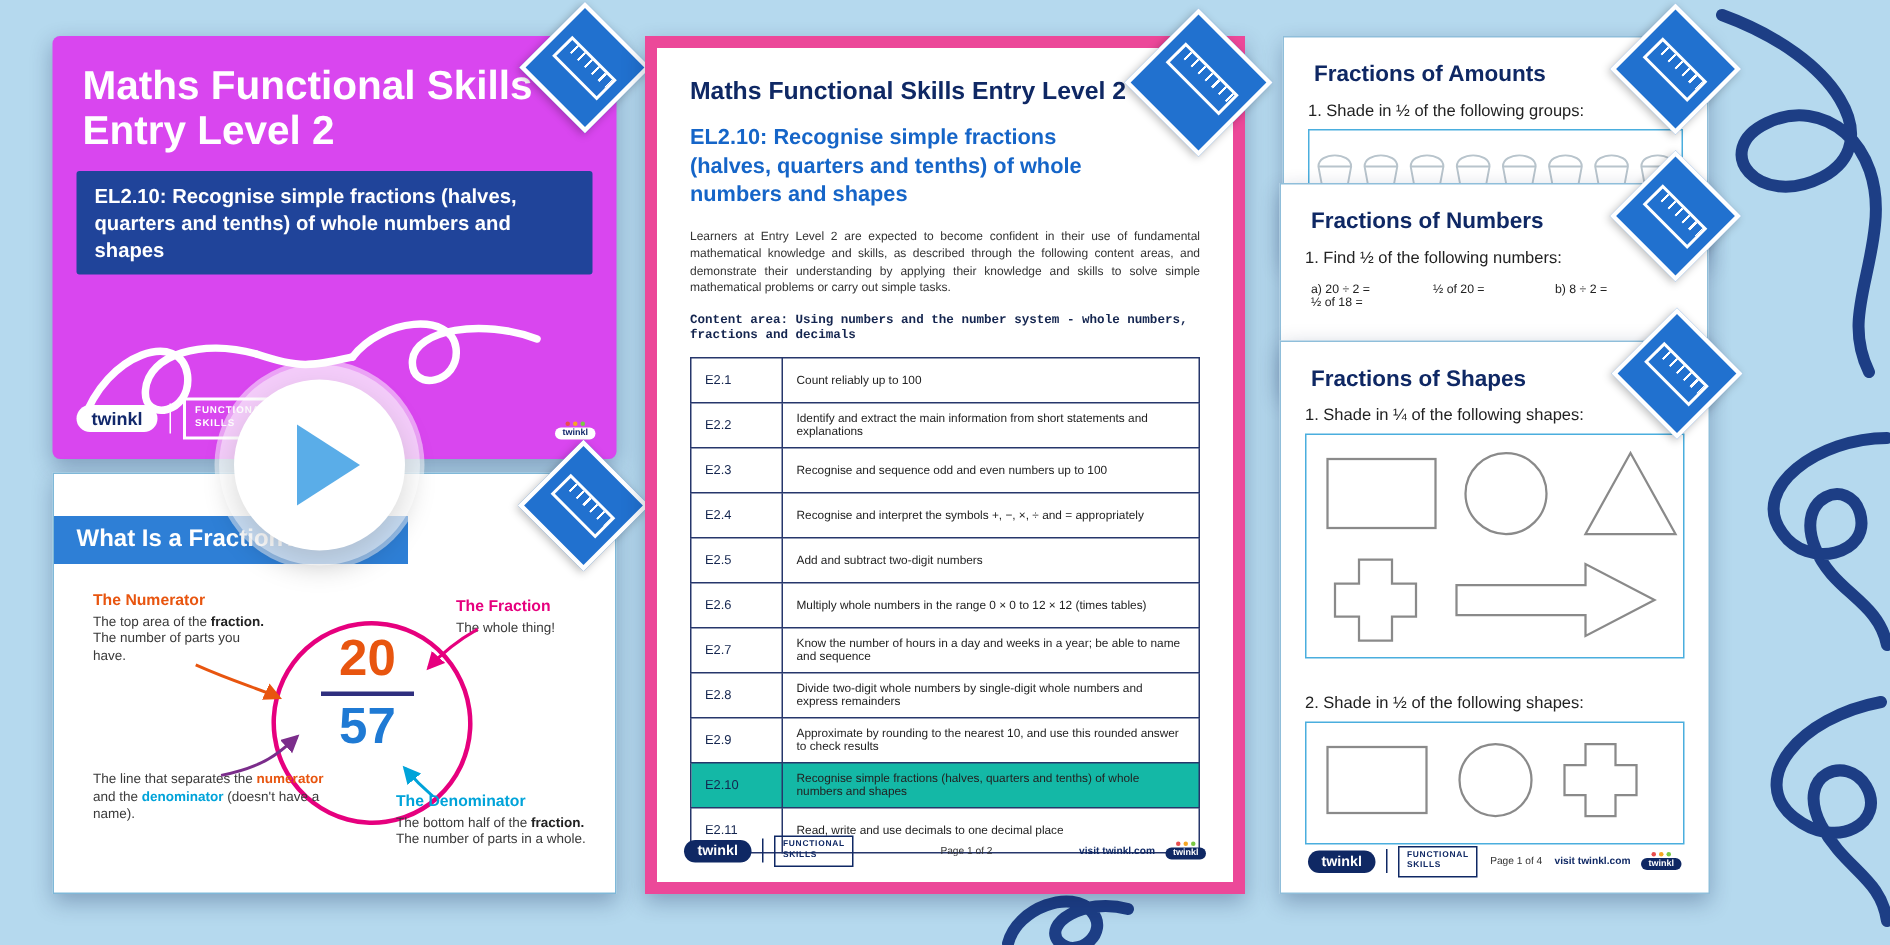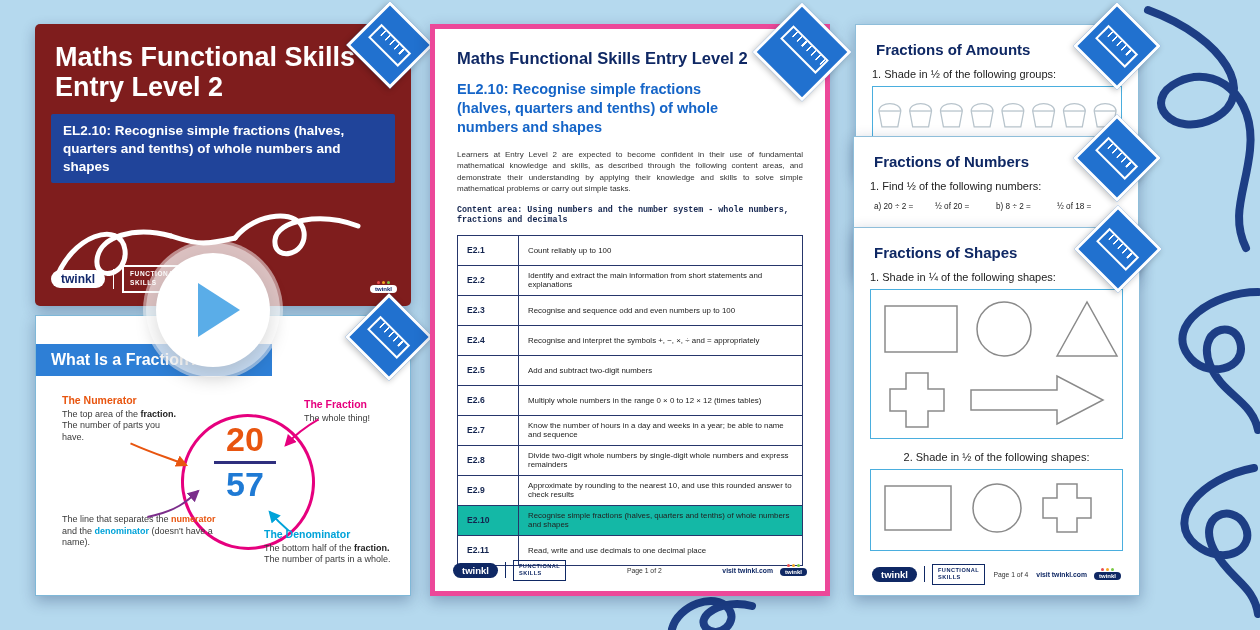--- a/index.html
+++ b/index.html
@@ -14,21 +14,21 @@
 
   
   .badge{position:absolute;top:-10px;right:-10px;width:56px;height:56px;background:#2171cf;border:3px solid #fff;
     transform:rotate(45deg);box-shadow:0 2px 6px rgba(0,0,0,.25);z-index:6;}
   .badge .badge-ruler{position:absolute;left:7px;right:7px;top:19px;height:15px;border:2px solid #fff;
     background:repeating-linear-gradient(90deg,rgba(0,0,0,0) 0 5px,#fff 5px 6.5px);
     background-size:100% 7px;background-repeat:no-repeat;}
   .badge.lg{width:64px;height:64px;top:-12px;right:-12px;}
 
   
-  .cover{left:35px;top:24px;width:376px;height:282px;background:#7f1d1d;border-radius:5px;z-index:2;}
+  .cover{left:35px;top:24px;width:376px;height:282px;background:#d946ef;border-radius:5px;z-index:2;}
   .cover-title{color:#fff;font-weight:bold;font-size:27px;line-height:1.12;padding:18px 20px 0 20px;}
   .cover-subtitle{margin:12px 16px 0 16px;background:#20449a;color:#fff;font-size:13.5px;font-weight:600;
     padding:8px 12px;line-height:1.3;border-radius:2px;}
   .cover-loops{position:absolute;left:0;top:178px;width:376px;height:90px;}
   .cover-footer{position:absolute;bottom:13px;left:16px;display:flex;align-items:center;gap:8px;}
   .twinkl-pill-white{background:#fff;color:#12286b;border-radius:11px;padding:2px 10px;font-weight:bold;font-size:12px;}
   .vdiv-white{width:1px;height:20px;background:#fff;}
   .fsb-white{border:2px solid #fff;color:#fff;font-size:6.5px;font-weight:bold;letter-spacing:.6px;
     padding:3px 6px;line-height:1.35;text-transform:uppercase;}
   .cover-stamp{position:absolute;bottom:13px;right:14px;display:flex;flex-direction:column;align-items:center;gap:1px;}
@@ -57,47 +57,47 @@
   
   .play-wrap{position:absolute;left:143px;top:240px;width:140px;height:140px;border-radius:50%;z-index:5;
     background:rgba(255,255,255,.5);display:flex;align-items:center;justify-content:center;}
   .play-btn{width:114px;height:114px;border-radius:50%;background:#fff;cursor:pointer;
     box-shadow:0 0 0 10px rgba(255,255,255,.45),0 8px 20px rgba(0,0,0,.28);
     display:flex;align-items:center;justify-content:center;}
   .play-tri{width:0;height:0;border-left:42px solid #5aade8;border-top:27px solid transparent;
     border-bottom:27px solid transparent;margin-left:12px;}
 
   
-  .doc{left:430px;top:24px;width:400px;height:572px;border:5px solid #ec4899;padding:20px 22px;z-index:2;}
+  .doc{left:430px;top:24px;width:400px;height:572px;border:8px solid #ec4899;padding:20px 22px;z-index:2;}
   .doc h1{font-size:16.5px;color:#0f2864;margin:0 0 12px;}
   .doc h2{font-size:14.5px;color:#1565c8;margin:0 0 12px;line-height:1.3;width:86%;}
   .doc .intro{font-size:8px;color:#333;line-height:1.45;text-align:justify;margin:0 0 10px;}
   .doc .content-area{font-size:8.4px;font-weight:bold;color:#14254f;margin:0 0 10px;font-family:Liberation Mono, monospace;}
   .doc table{width:100%;border-collapse:collapse;}
   .doc td{border:1px solid #26366b;font-size:7.9px;padding:0 9px;height:29px;color:#222;}
-  .doc td.code{width:42px;font-weight:bold;font-size:8.6px;color:#14254f;}
+  .doc td.code{width:42px;font-weight:normal;font-size:8.6px;color:#14254f;}
   .row-highlight td{background:#14b8a6;}
   .pfooter{position:absolute;bottom:10px;left:18px;right:18px;display:flex;align-items:center;gap:7px;
     font-size:6.8px;color:#0f2864;}
   .twinkl-pill-navy{background:#0f2864;color:#fff;border-radius:10px;padding:2px 9px;font-weight:bold;font-size:9.5px;}
   .vdiv-navy{width:1px;height:16px;background:#0f2864;}
   .fsb-navy{border:1.5px solid #0f2864;color:#0f2864;font-size:5.6px;font-weight:bold;letter-spacing:.5px;
     padding:2px 5px;line-height:1.35;text-transform:uppercase;}
   .page-label{flex:1;text-align:center;color:#333;}
   .visit{font-weight:bold;}
 
   
   .rcard{border:1px solid #8fbeda;}
   .rcard h3{font-size:15px;color:#0f2864;margin:0;padding:16px 20px 10px;}
   .rcard .prompt{font-size:11px;color:#222;margin:0 16px 6px;}
   .shape-box{border:1px solid #4aaede;margin:0 16px;background:#fff;}
   .ws-amounts{left:855px;top:24px;width:284px;height:150px;z-index:1;}
-  .ws-numbers{left:853px;top:122px;width:286px;height:140px;z-index:2;margin-top:14px;}
+  .ws-numbers{left:853px;top:122px;width:286px;height:140px;z-index:2;}
   .ws-shapes{left:853px;top:227px;width:287px;height:369px;z-index:3;}
-  .num-grid{display:grid;grid-template-columns:1fr 1fr 1fr 1fr;row-gap:0;margin:10px 20px 0;font-size:8.2px;color:#222;}
+  .num-grid{display:grid;grid-template-columns:1fr 1fr 1fr;row-gap:0;margin:10px 20px 0;font-size:8.2px;color:#222;}
 </style>
 </head>
 <body>
 
 <svg class="bg-squiggles" viewBox="0 0 1260 630">
   <g fill="none" stroke="#1d3e85" stroke-width="8" stroke-linecap="round">
     <path d="M 1148 10 C 1225 38 1258 95 1215 118 C 1172 140 1140 100 1178 82 C 1215 64 1256 95 1250 150 C 1246 190 1230 215 1246 248"></path>
     <path d="M 1258 292 C 1213 292 1166 325 1188 355 C 1205 380 1248 370 1240 342 C 1233 318 1196 330 1210 365 C 1222 395 1252 400 1258 430"></path>
     <path d="M 1254 468 C 1200 478 1165 520 1196 545 C 1225 568 1258 548 1244 524 C 1232 503 1196 515 1214 550 C 1230 580 1254 585 1258 614"></path>
     <path d="M 672 629 C 678 605 715 592 728 608 C 740 622 718 640 706 628 C 695 616 722 598 752 606"></path>
@@ -328,21 +328,21 @@
     <svg viewBox="0 0 251 148" width="100%" height="148">
       <g fill="#fff" stroke="#8a8a8a" stroke-width="1.5">
         <rect x="14" y="16" width="72" height="46"></rect>
         <circle cx="133" cy="39" r="27"></circle>
         <polygon points="186,66 216,12 246,66"></polygon>
         <polygon points="35,83 57,83 57,99 73,99 73,121 57,121 57,137 35,137 35,121 19,121 19,99 35,99"></polygon>
         <polygon points="100,100 186,100 186,86 232,110 186,134 186,120 100,120"></polygon>
       </g>
     </svg>
   </div>
-  <p class="prompt" style="margin-top:12px;text-align:center;">2. Shade in ½ of the following shapes:</p>
+  <p class="prompt" style="margin-top:24px;">2. Shade in ½ of the following shapes:</p>
   <div class="shape-box">
     <svg viewBox="0 0 251 80" width="100%" height="80">
       <g fill="#fff" stroke="#8a8a8a" stroke-width="1.5">
         <rect x="14" y="16" width="66" height="44"></rect>
         <circle cx="126" cy="38" r="24"></circle>
         <polygon points="186,14 206,14 206,28 220,28 220,48 206,48 206,62 186,62 186,48 172,48 172,28 186,28"></polygon>
       </g>
     </svg>
   </div>
   <div class="pfooter">

